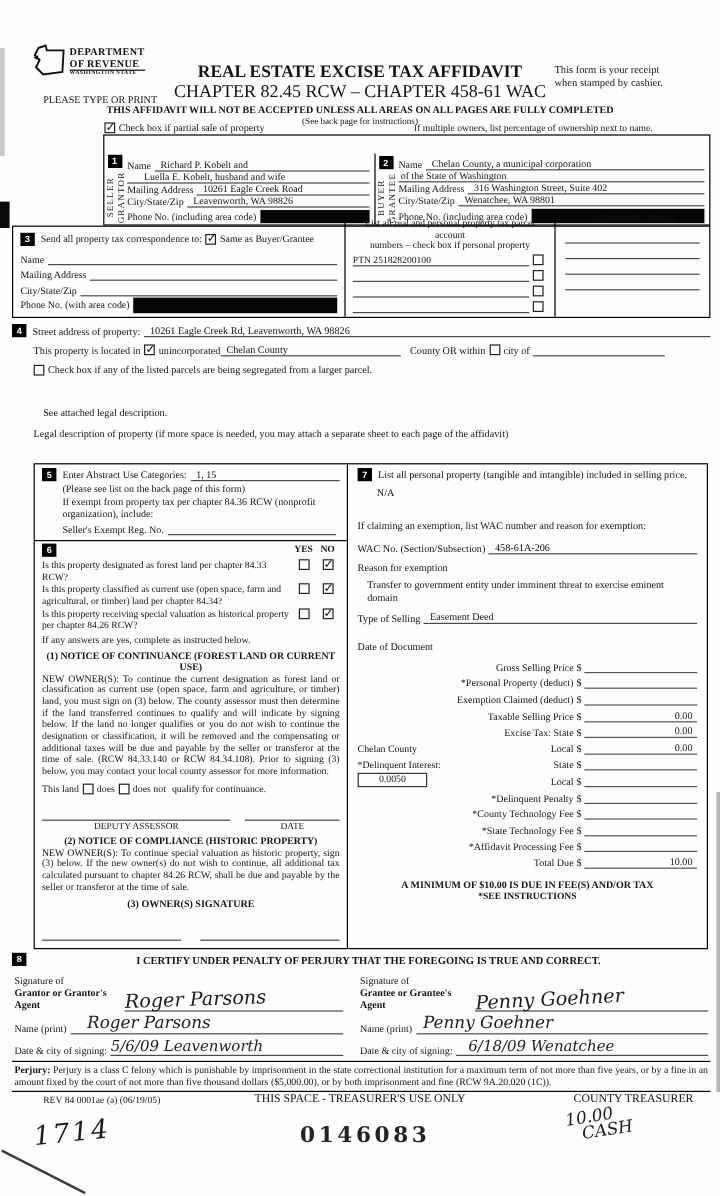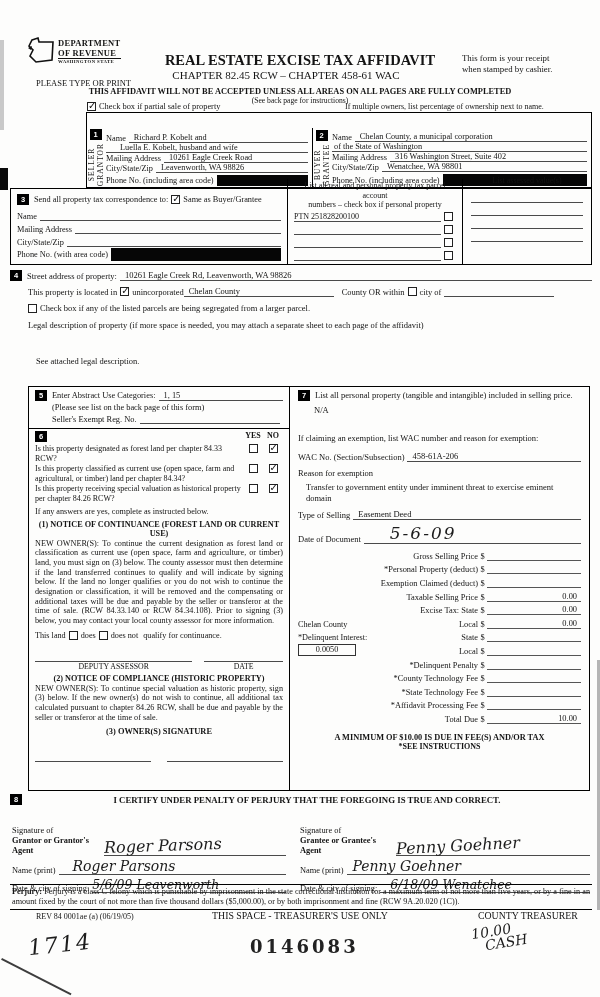--- a/index.html
+++ b/index.html
@@ -59,21 +59,21 @@
       </svg>
       <div style="margin-left:2px;">
         <div class="b" style="font-size:8.5px;letter-spacing:0.3px;">DEPARTMENT</div>
         <div class="b" style="font-size:8.5px;letter-spacing:0.3px;border-bottom:1px solid #111;">OF REVENUE</div>
         <div class="b" style="font-size:4.8px;letter-spacing:0.4px;">WASHINGTON STATE</div>
       </div>
     </div>
   </div>
 
   <div class="abs ctr b" style="left:120px;top:52px;width:360px;font-size:14.5px;">REAL ESTATE EXCISE TAX AFFIDAVIT</div>
-  <div class="abs ctr" style="left:106px;top:69px;width:360px;font-size:11px;">CHAPTER 82.45 RCW – CHAPTER 458-61 WAC</div>
+  <div class="abs ctr" style="left:120px;top:69px;width:360px;font-size:15px;">CHAPTER 82.45 RCW – CHAPTER 458-61 WAC</div>
 
   <div class="abs" style="left:462px;top:53px;width:125px;font-size:8.8px;line-height:1.25;">
     <div>This form is your receipt</div>
     <div>when stamped by cashier.</div>
   </div>
 
   <div class="abs" style="left:36px;top:78px;font-size:8.5px;">PLEASE TYPE OR PRINT</div>
   <div class="abs ctr b" style="left:30px;top:87px;width:540px;font-size:8.4px;">THIS AFFIDAVIT WILL NOT BE ACCEPTED UNLESS ALL AREAS ON ALL PAGES ARE FULLY COMPLETED</div>
   <div class="abs ctr" style="left:150px;top:96px;width:300px;font-size:7.6px;">(See back page for instructions)</div>
 
@@ -217,34 +217,35 @@
       <span class="ul" style="width:150px;"><span class="val">Chelan County</span></span>
       <span style="margin-left:8px;">County OR  within</span>
       <span class="cb"></span>
       <span>city of</span>
       <span class="ul" style="width:110px;margin-left:3px;"></span>
     </div>
     <div class="row mid" style="margin-top:6px;padding-left:18px;">
       <span class="cb" style="margin-left:0;"></span>
       <span>Check box if any of the listed parcels are being segregated from a larger parcel.</span>
     </div>
+    <div style="margin-top:26px;padding-left:26px;">See attached legal description.</div>
     <div style="margin-top:7px;padding-left:18px;">Legal description of property (if more space is needed, you may attach a separate sheet to each page of the affidavit)</div>
-    <div style="margin-top:26px;padding-left:26px;">See attached legal description.</div>
   </div>
 
   <div class="abs boxfrm row" style="left:28px;top:386px;width:562px;height:405px;align-items:stretch;">
 
     <div style="width:261px;border-right:1px solid #000;display:flex;flex-direction:column;">
       <div style="padding:3px 6px 4px;border-bottom:1px solid #000;font-size:8.4px;">
         <div class="row mid">
           <span class="numbox">5</span>
           <span class="lab" style="margin-left:5px;">Enter Abstract Use Categories:</span>
           <span class="ul fill"><span class="val">1, 15</span></span>
         </div>
         <div style="margin-top:2px;padding-left:17px;">(Please see list on the back page of this form)</div>
+        <div style="margin-top:2px;padding-left:17px;line-height:1.2;">If exempt from property tax per chapter 84.36 RCW (nonprofit organization), include:</div>
         <div class="row" style="margin-top:2px;padding-left:17px;">
           <span class="lab">Seller's Exempt Reg. No.</span>
           <span class="ul" style="width:140px;"></span>
         </div>
       </div>
 
       <div style="padding:2px 6px;font-size:8.2px;flex:1;">
         <div class="qrow">
           <span class="numbox">6</span>
           <span class="fill"></span>
@@ -310,21 +311,20 @@
         <span class="ul fill"><span class="val">458-61A-206</span></span>
       </div>
       <div style="margin-top:6px;">Reason for exemption</div>
       <div style="margin-top:4px;padding-left:8px;line-height:1.25;width:278px;">Transfer to government entity under imminent threat to exercise eminent domain</div>
       <div class="row" style="margin-top:6px;">
         <span class="lab">Type of Selling</span>
         <span class="ul fill"><span class="val">Easement Deed</span></span>
       </div>
       <div class="row" style="margin-top:2px;height:22px;">
         <span class="lab">Date of Document</span>
-        <span class="ul fill"><span class="hand" style="font-size:17px;padding-left:26px;letter-spacing:2px;">5-6-09</span></span>
       </div>
 
       <div style="margin-top:3px;">
         <div class="mrow">
             <span class="mpre"></span>
             <span class="mlab">Gross Selling Price</span>
             <span class="mdol">$</span>
             <span class="mline"></span>
           </div>
         <div class="mrow">
@@ -404,21 +404,21 @@
       <div class="b ctr" style="margin-top:9px;font-size:8.3px;">A MINIMUM OF $10.00 IS DUE IN FEE(S) AND/OR TAX</div>
       <div class="b ctr" style="font-size:8px;">*SEE INSTRUCTIONS</div>
     </div>
   </div>
 
   <div class="abs" style="left:10px;top:794px;width:582px;">
     <div class="row mid">
       <span class="numbox">8</span>
       <span class="b ctr fill" style="font-size:8.8px;">I CERTIFY UNDER PENALTY OF PERJURY THAT THE FOREGOING IS TRUE AND CORRECT.</span>
     </div>
-    <div class="row" style="margin-top:21px;align-items:stretch;">
+    <div class="row" style="margin-top:8px;align-items:stretch;">
 
       <div style="width:286px;padding:0 10px 0 2px;font-size:8.4px;">
         <div class="row">
           <span style="width:92px;line-height:1.2;">
             <span>Signature of</span><br>
             <span class="b">Grantor or Grantor's Agent</span>
           </span>
           <span class="ul fill"><span class="hand" style="font-size:16px;white-space:nowrap;display:inline-block;transform:rotate(-2deg);">Roger Parsons</span></span>
         </div>
         <div class="row" style="margin-top:2px;">

